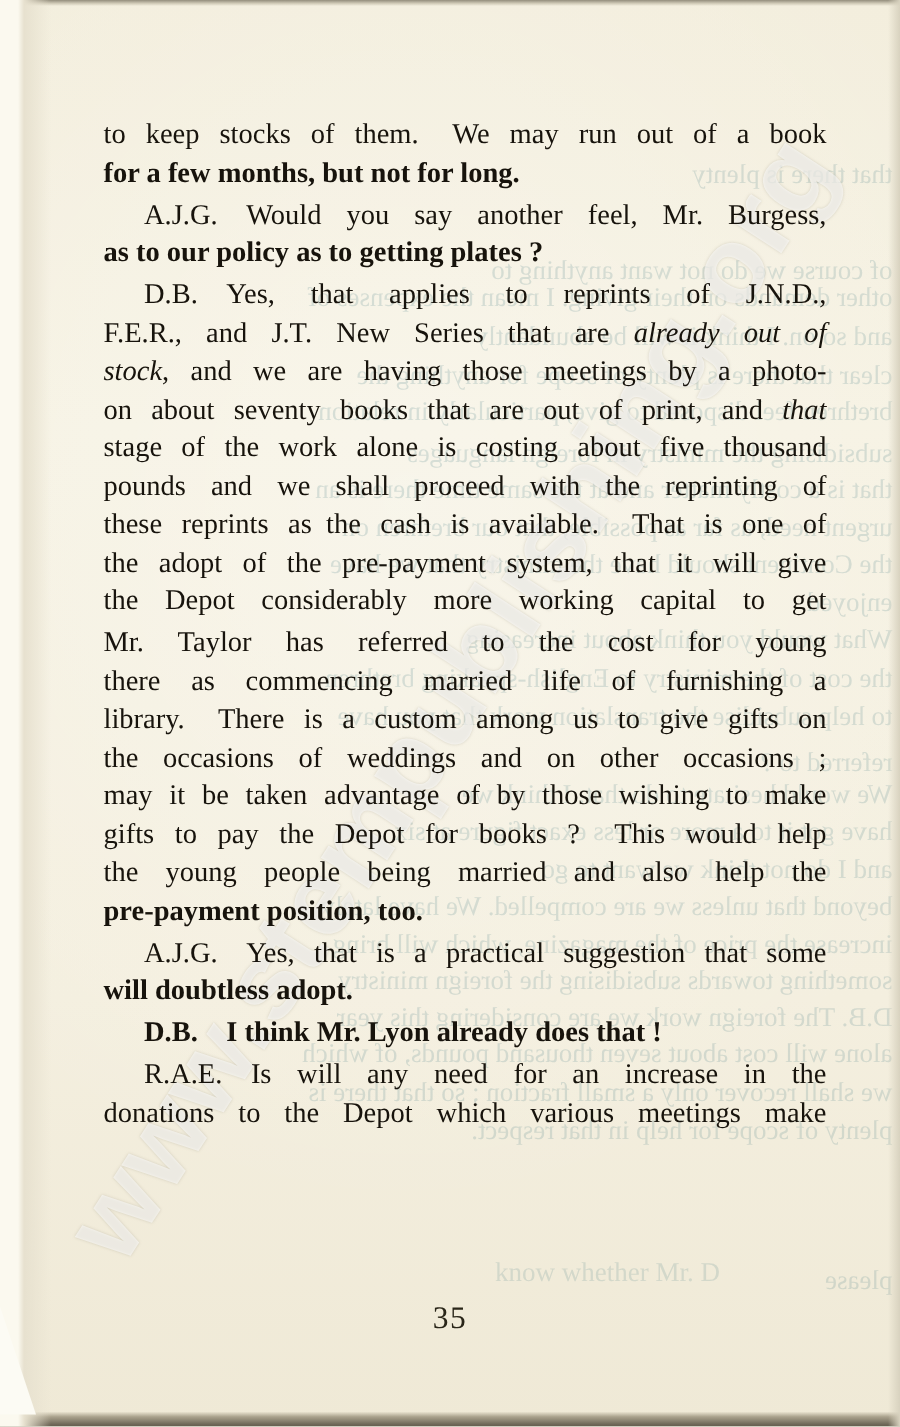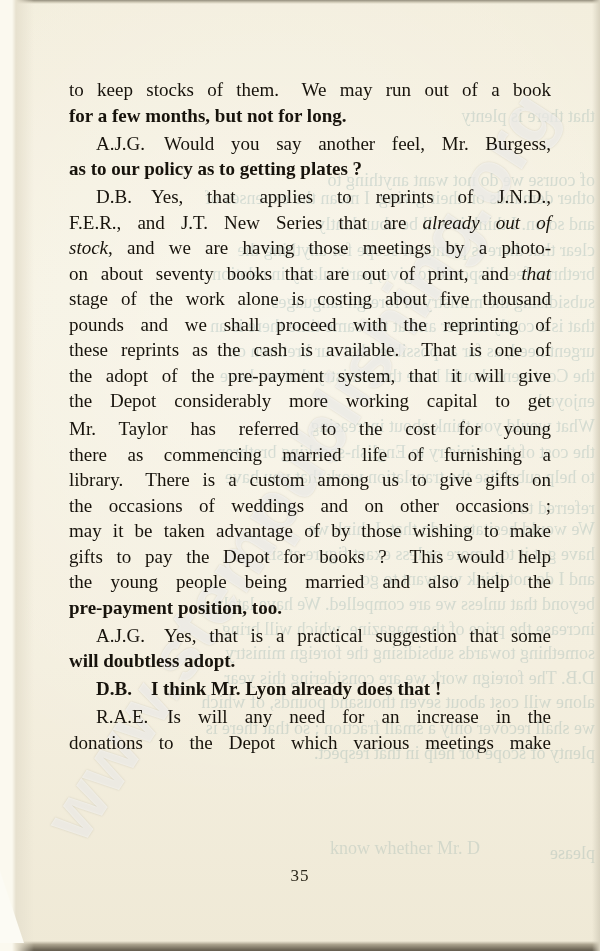--- a/index.html
+++ b/index.html
@@ -34,21 +34,21 @@
     text-shadow:0 0 2px rgba(150,143,125,0.35);}
   
   .body-text{position:absolute;left:59px;top:77px;width:482px;z-index:3;
     font-size:19px;line-height:25.5px;color:#17130c;margin-left:10px;}
   .paragraph{margin:0 0 2.5px 0;}
   .line{text-align:justify;text-align-last:justify;}
   .line.last{text-align-last:left;font-weight:bold;}
   .line.indent{padding-left:27px;}
   .it{font-style:italic;}
   .page-number{position:absolute;left:59px;width:482px;top:866px;z-index:3;
-    text-align:center;font-size:17px;color:#2a2619;letter-spacing:1px;}
+    text-align:center;font-size:21px;color:#2a2619;letter-spacing:1px;}
 </style>
 </head>
 <body>
 
 <div class="page">
 
   <div class="ghost-layer">
       <div class="ghost-line" style="top: 104px;">that there is plenty</div>
       <div class="ghost-line" style="top: 168px;">of course we do not want anything to</div>
       <div class="ghost-line" style="top: 186px;">other demands on their giving.  I mean the expenses of</div>

